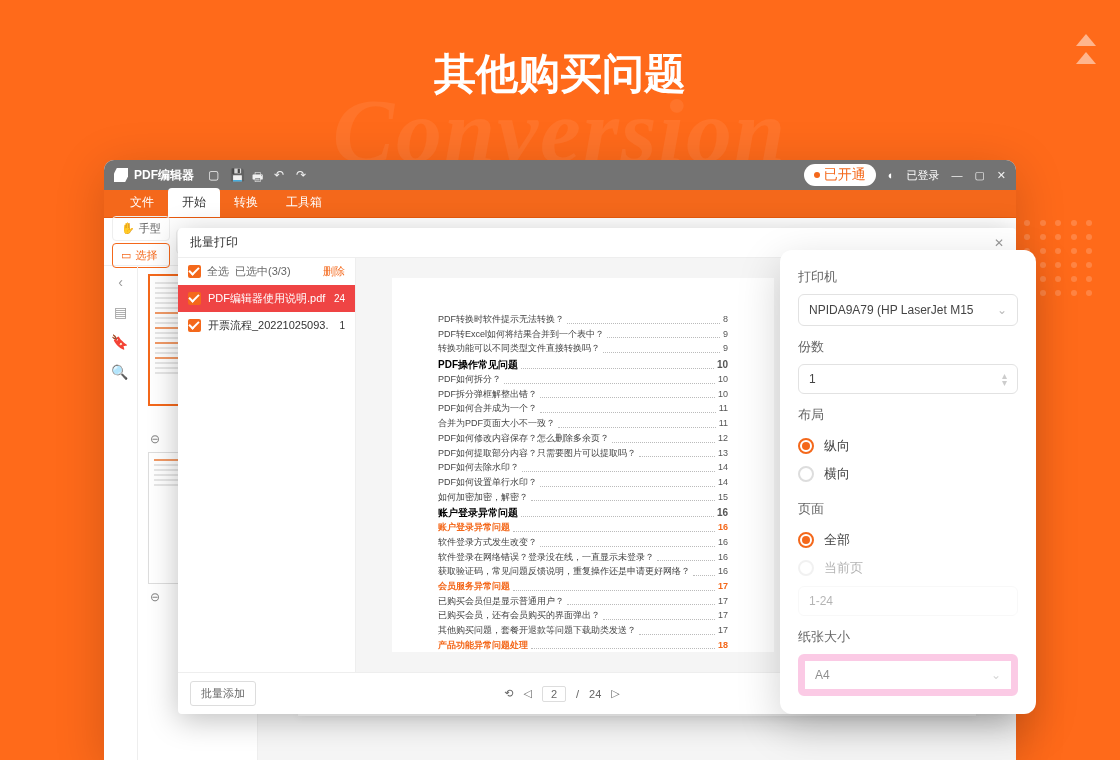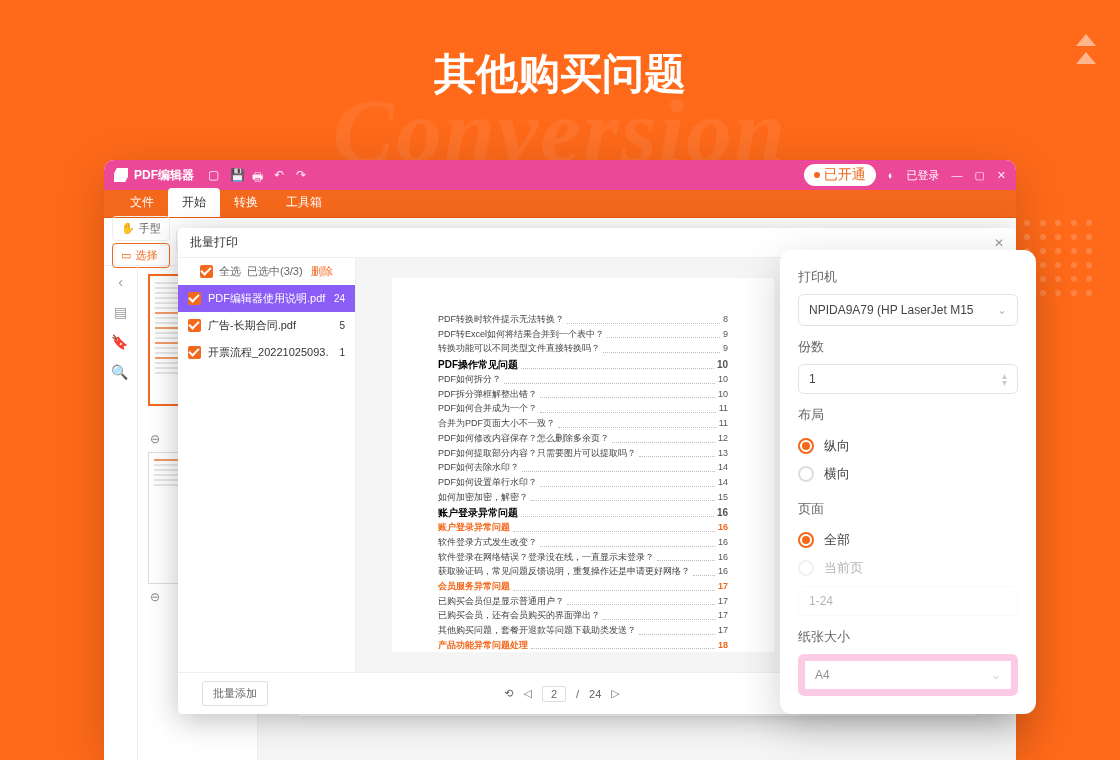--- a/index.html
+++ b/index.html
@@ -10,21 +10,21 @@
 .ghost-text { position: absolute; top: 78px; left: 50%; transform: translateX(-50%); font-size: 92px; font-weight: 700; color: rgba(255,255,255,0.07); font-style: italic; letter-spacing: 2px; pointer-events: none; z-index: 1; font-family: Georgia, serif; }
 
 
 .deco-tri { position: absolute; right: 24px; top: 34px; z-index: 3; }
 .deco-tri span { display: block; width: 0; height: 0; border-left: 10px solid transparent; border-right: 10px solid transparent; border-bottom: 12px solid rgba(255,255,255,0.5); margin-bottom: 6px; }
 .deco-dots { position: absolute; right: 26px; top: 220px; width: 70px; display: grid; grid-template-columns: repeat(5,1fr); gap: 8px; z-index: 0; }
 .deco-dots i { width: 6px; height: 6px; border-radius: 50%; background: rgba(255,255,255,0.18); display: block; }
 
 
 .app-window { position: absolute; top: 160px; left: 104px; width: 912px; height: 600px; background: #fff; border-radius: 10px 10px 0 0; box-shadow: 0 10px 50px rgba(0,0,0,0.18); overflow: hidden; z-index: 4; }
-.titlebar { height: 30px; background: #ec4899; display: flex; align-items: center; padding: 0 10px; color: #fff; font-size: 12px; }
+.titlebar { height: 30px; background: #737373; display: flex; align-items: center; padding: 0 10px; color: #fff; font-size: 12px; }
 .titlebar .logo { font-weight: 600; display: flex; align-items: center; gap: 6px; }
 .titlebar .logo-icon { width: 14px; height: 14px; background: #fff; clip-path: polygon(20% 0,100% 0,100% 60%,80% 100%,0 100%,0 40%); }
 .titlebar .tb-icons { display: flex; gap: 8px; margin-left: 14px; opacity: 0.9; }
 .titlebar .tb-icons span { width: 14px; height: 14px; display: inline-block; }
 .titlebar .spacer { flex: 1; }
 .pill { background: #fff; color: #f4681b; border-radius: 999px; padding: 2px 10px; font-size: 14px; display: flex; align-items: center; gap: 4px; }
 .pill::before { content: ""; width: 6px; height: 6px; border-radius: 50%; background: #f4681b; }
 .tb-right { display: flex; align-items: center; gap: 12px; color: #fff; font-size: 11px; }
 .tb-right .win-btn { opacity: 0.9; }
 
@@ -46,44 +46,44 @@
 .main-doc { flex: 1; background: #f5f5f5; padding: 20px 40px; overflow: hidden; }
 .doc-page { background: #fff; width: 100%; height: 430px; box-shadow: 0 2px 8px rgba(0,0,0,0.05); padding: 20px 30px; font-size: 11px; color: #444; }
 .doc-toc { display: flex; justify-content: space-between; margin-bottom: 5px; }
 .doc-toc .leader { flex: 1; border-bottom: 1px dotted #aaa; margin: 0 4px 3px 4px; }
 
 
 .dialog { position: absolute; top: 68px; left: 74px; width: 838px; height: 486px; background: #fff; border-radius: 4px; box-shadow: 0 6px 30px rgba(0,0,0,0.25); z-index: 5; display: flex; flex-direction: column; }
 .dlg-title { height: 30px; border-bottom: 1px solid #eee; display: flex; align-items: center; padding: 0 12px; font-size: 12px; color: #333; justify-content: space-between; }
 .dlg-body { flex: 1; display: flex; overflow: hidden; }
 .dlg-left { width: 178px; border-right: 1px solid #eee; display: flex; flex-direction: column; font-size: 12px; }
-.dlg-left-head { padding: 6px 22px; display: flex; align-items: center; gap: 6px; color: #666; font-size: 11px; }
+.dlg-left-head { padding: 6px 10px; display: flex; align-items: center; gap: 6px; color: #666; font-size: 11px; }
 .dlg-left-head .del { color: #f4681b; margin-left: auto; }
 .chk { width: 13px; height: 13px; background: #f4681b; border-radius: 2px; position: relative; flex-shrink: 0; }
 .chk::after { content: ""; position: absolute; left: 3px; top: 0px; width: 4px; height: 8px; border: solid #fff; border-width: 0 2px 2px 0; transform: rotate(45deg); }
 .file-item { display: flex; align-items: center; gap: 7px; padding: 6px 10px; color: #333; font-size: 11px; cursor: pointer; }
-.file-item.active { background: #8b5cf6; color: #fff; }
+.file-item.active { background: #ef4444; color: #fff; }
 .file-item .pg { margin-left: auto; font-size: 10px; }
 .dlg-center { flex: 1; background: #f5f5f5; padding: 20px 36px; display: flex; flex-direction: column; }
 .preview-page { background: #fff; flex: 1; padding: 36px 46px 22px 46px; font-size: 9px; color: #444; overflow: hidden; }
 .ptoc { display: flex; margin-bottom: 3px; line-height: 1.3; }
 .ptoc.bold { font-weight: 600; font-size: 10px; color: #000; }
 .ptoc.orange { color: #f4681b; font-weight: 600; }
 .ptoc .lead { flex: 1; border-bottom: 1px dotted #bbb; margin: 0 3px 2px 3px; }
 .ptoc .pn { color: #555; }
 .ptoc.orange .pn { color: #f4681b; }
 .dlg-right { width: 206px; border-left: 1px solid #eee; padding: 10px 12px; font-size: 12px; color: #555; overflow-y: auto; }
 .dlg-right .lbl { font-size: 12px; margin-top: 8px; margin-bottom: 6px; color: #666; }
 .sel-box { border: 1px solid #ddd; border-radius: 3px; padding: 6px 8px; font-size: 11px; display: flex; justify-content: space-between; align-items: center; }
 .radio-row { display: flex; align-items: center; gap: 8px; padding: 5px 0; font-size: 12px; color: #555; }
 .radio { width: 14px; height: 14px; border: 2px solid #ddd; border-radius: 50%; position: relative; flex-shrink:0; }
 .radio.on { border-color: #f4681b; }
 .radio.on::after { content: ""; position: absolute; inset: 2px; background: #f4681b; border-radius: 50%; }
 .radio-row.dis { opacity: 0.45; }
-.dlg-foot { height: 42px; border-top: 1px solid #eee; display: flex; align-items: center; padding: 0 24px; font-size: 12px; }
+.dlg-foot { height: 42px; border-top: 1px solid #eee; display: flex; align-items: center; padding: 0 12px; font-size: 12px; }
 .dlg-foot .center-pager { flex: 1; display: flex; justify-content: center; align-items: center; gap: 10px; color: #666; font-size: 11px; }
 .btn-o { background: #f4681b; color: #fff; border: none; padding: 6px 20px; border-radius: 3px; font-size: 12px; }
 .btn-g { background: #fff; color: #666; border: 1px solid #ddd; padding: 5px 18px; border-radius: 3px; font-size: 12px; margin-right: 10px; }
 .btn-add { border: 1px solid #ddd; padding: 4px 10px; border-radius: 3px; color: #666; font-size: 11px; background:#fff; }
 
 
 .float-card { position: absolute; top: 250px; left: 780px; width: 256px; background: #fff; border-radius: 12px; box-shadow: 0 14px 44px rgba(0,0,0,0.18); padding: 16px 18px 18px 18px; z-index: 6; font-size: 13px; color: #444; }
 .float-card .flbl { font-size: 13px; color: #666; margin: 12px 0 8px; }
 .float-card .flbl:first-child { margin-top: 2px; }
 .float-card .fsel { border: 1px solid #e2e2e2; border-radius: 6px; padding: 8px 10px; display: flex; justify-content: space-between; align-items: center; font-size: 12px; white-space: nowrap; overflow: hidden; }
@@ -258,25 +258,20 @@
           <span class="del">删除</span>
         </div>
         <div id="file-list">
             <div class="file-item active">
               <span class="chk"></span>
               <span style="overflow:hidden;text-overflow:ellipsis;white-space:nowrap;flex:1">PDF编辑器使用说明.pdf</span>
               <span class="pg">24</span>
             </div>
             <div class="file-item">
               <span class="chk"></span>
-              <span style="overflow:hidden;text-overflow:ellipsis;white-space:nowrap;flex:1">广告-长期合同.pdf</span>
-              <span class="pg">5</span>
-            </div>
-            <div class="file-item">
-              <span class="chk"></span>
               <span style="overflow:hidden;text-overflow:ellipsis;white-space:nowrap;flex:1">开票流程_20221025093.</span>
               <span class="pg">1</span>
             </div>
           </div>
       </div>
       <div class="dlg-center">
         <div class="preview-page" id="preview-page">
             <div class="ptoc ">
               <span>PDF转换时软件提示无法转换？</span>
               <span class="lead"></span>

